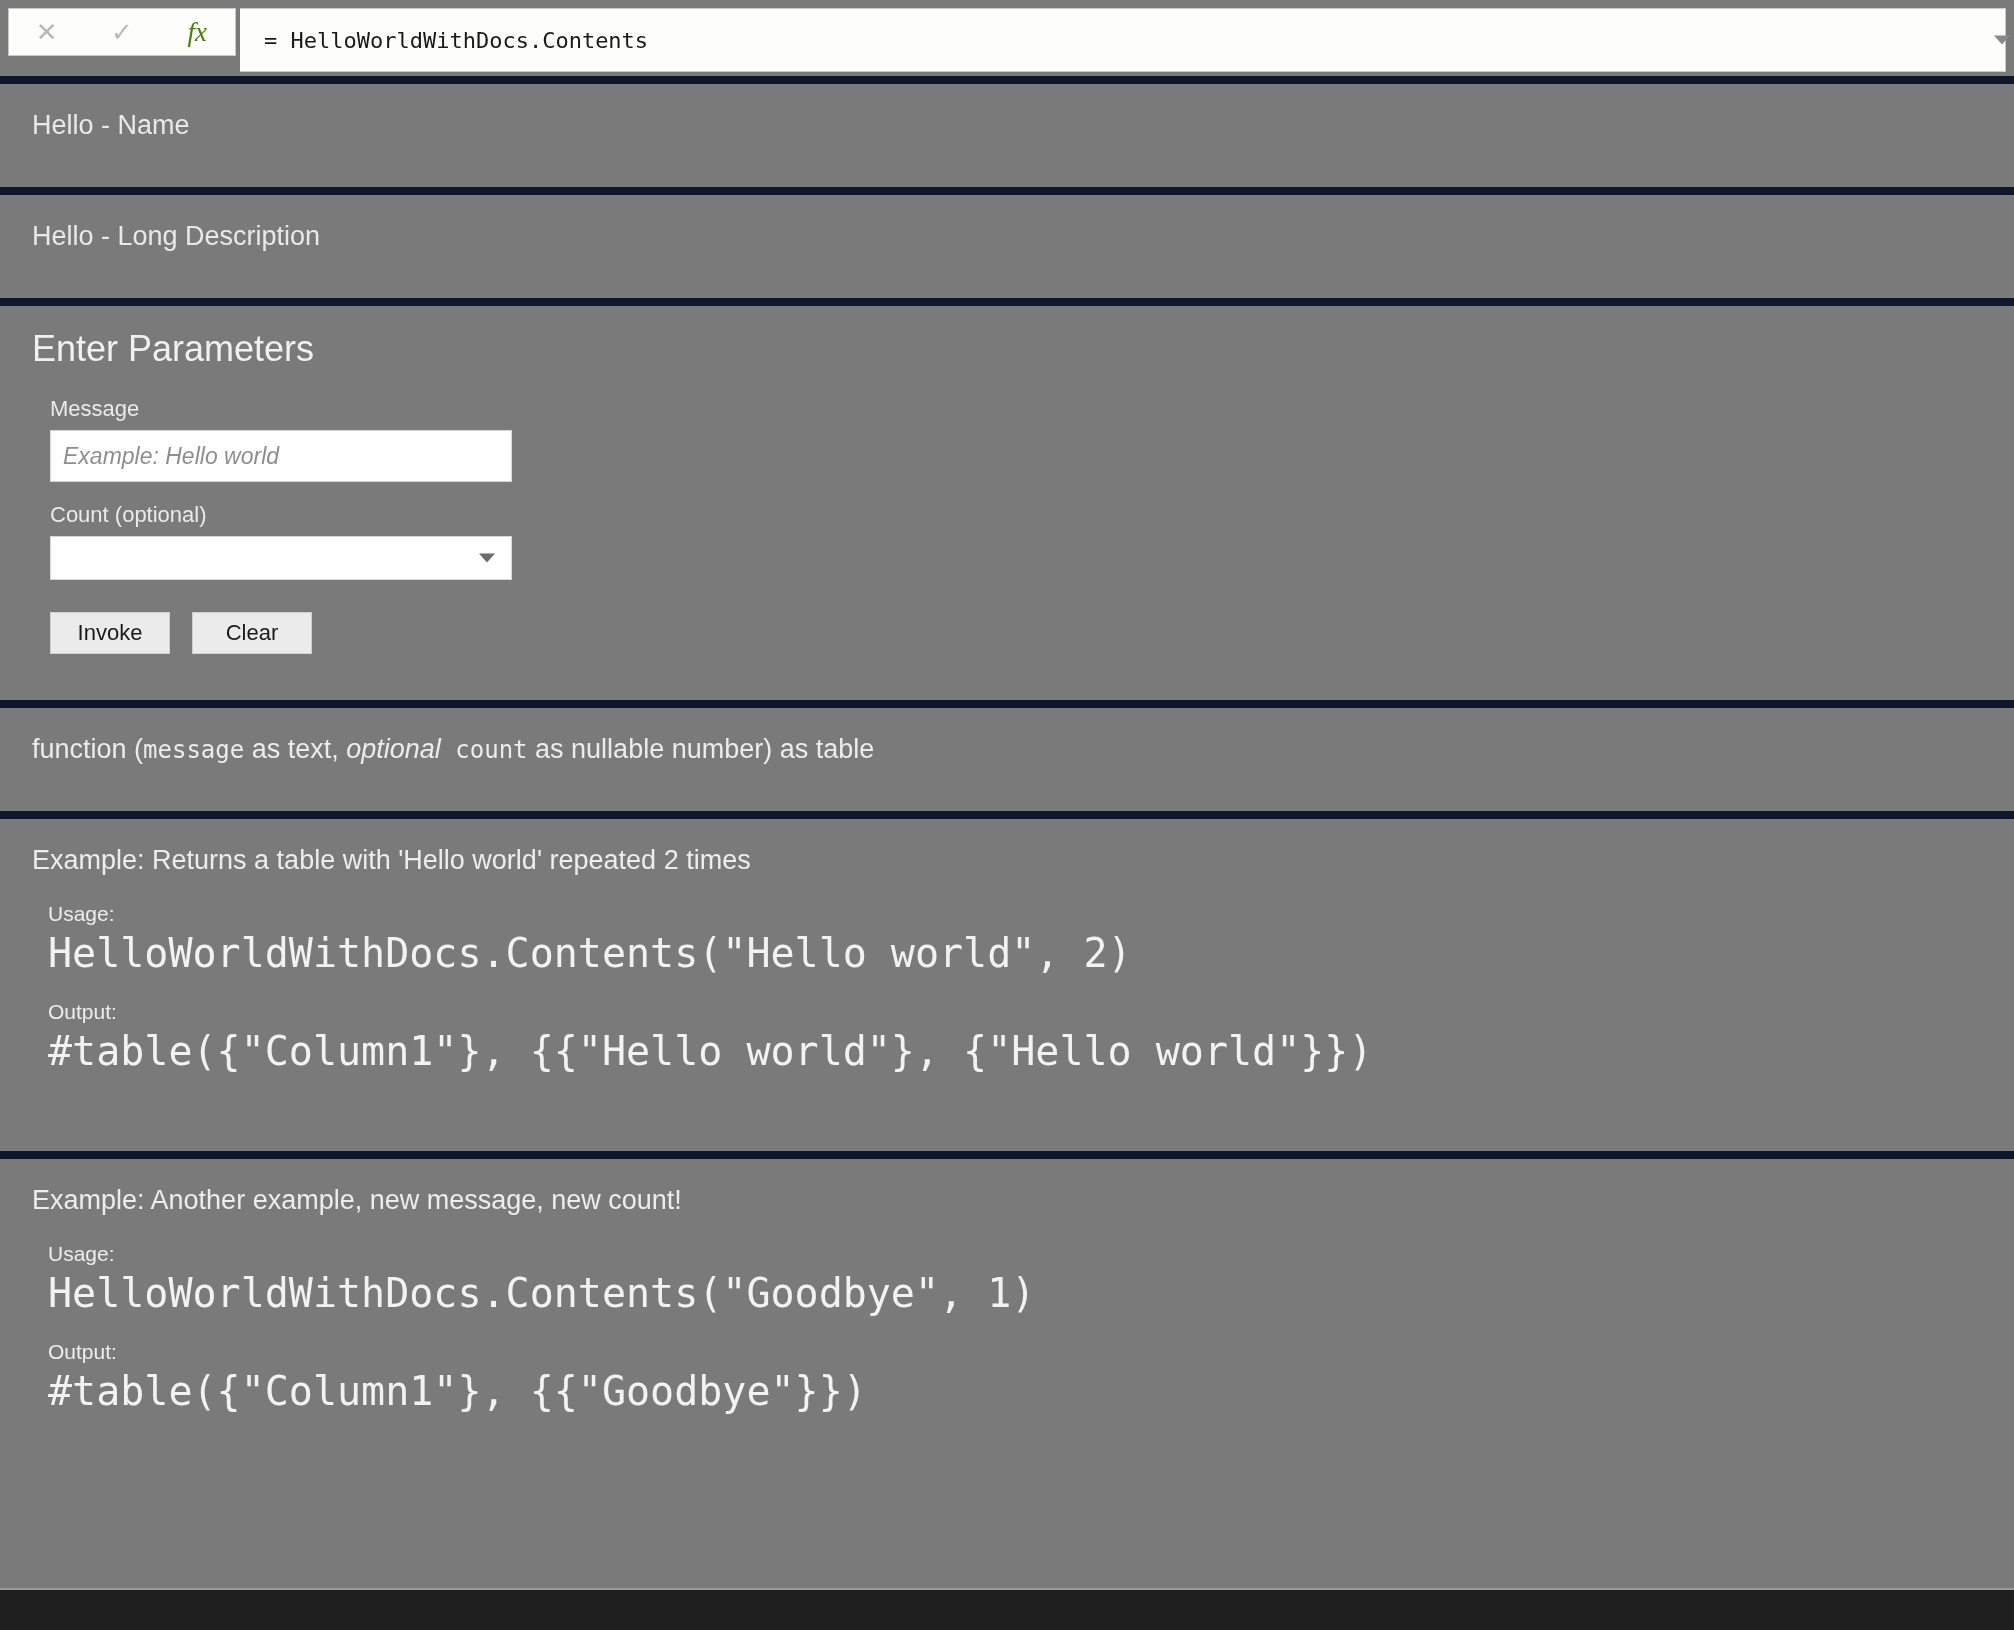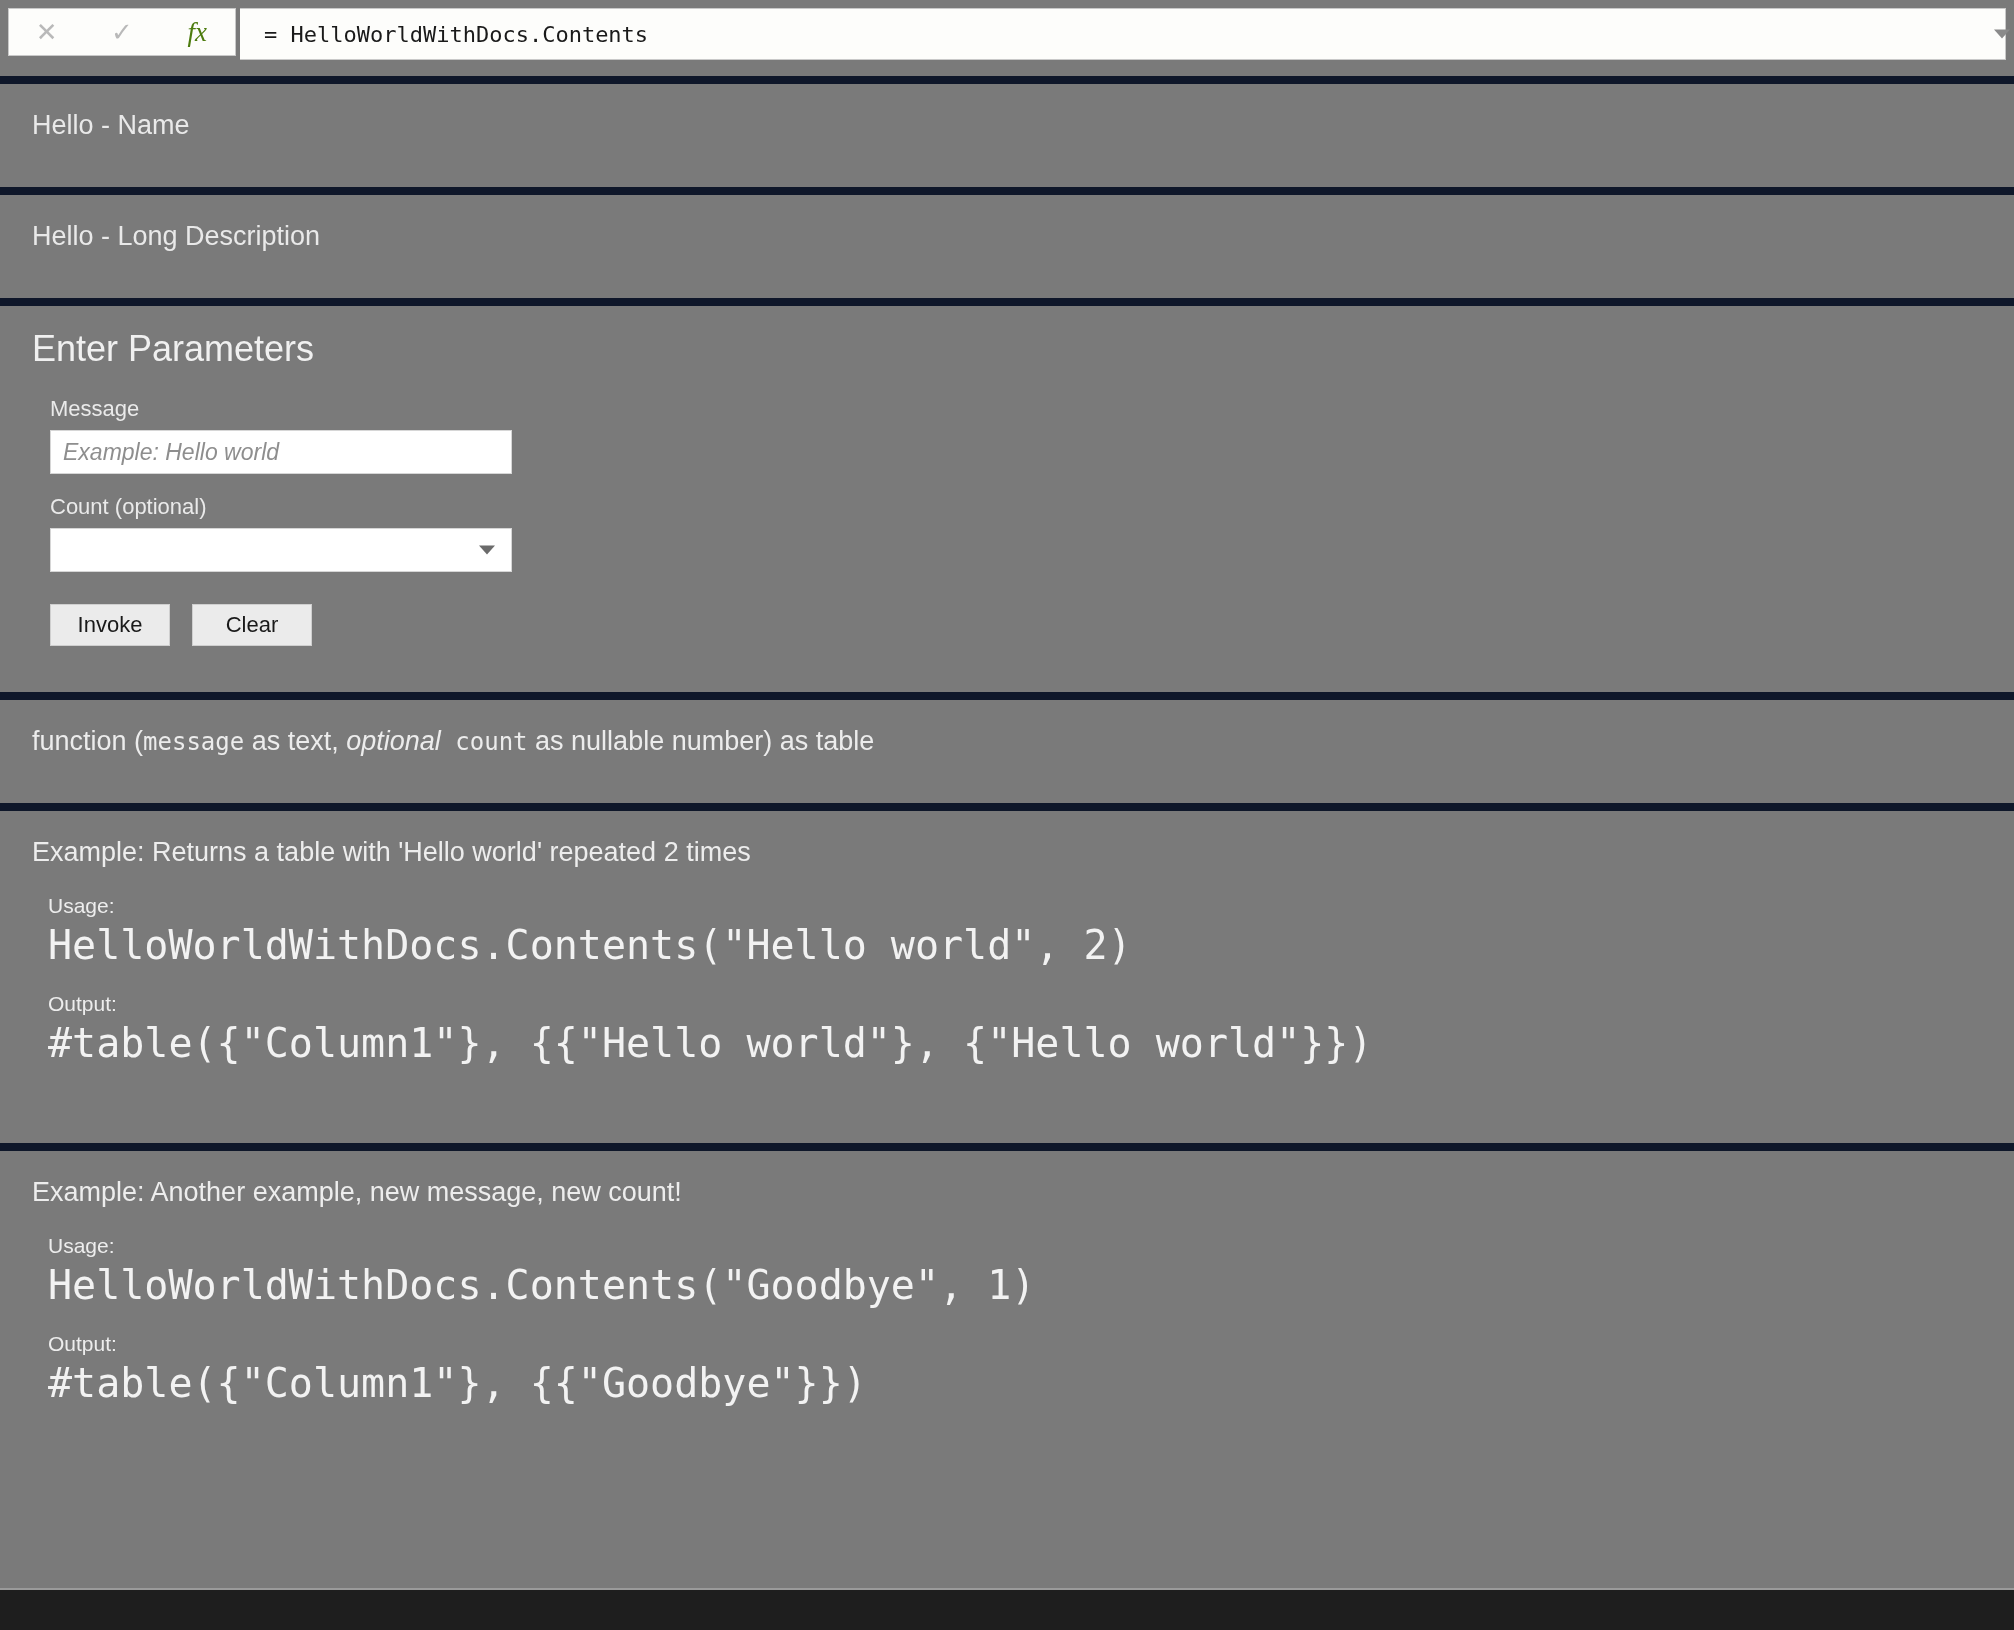--- a/index.html
+++ b/index.html
@@ -57,21 +57,21 @@
     font-style: italic;
     color: #4d7c0f;
     font-size: 27px;
   }
   .fx-input-wrap {
     flex: 1 1 auto;
     background: #fdfdfb;
     border: 1px solid #c9c9c9;
     border-left: none;
     margin-left: 4px;
-    height: 52px;
+    height: 64px;
     box-sizing: border-box;
     display: flex;
     align-items: center;
     position: relative;
     margin-right: 8px;
   }
   .fx-input {
     border: none;
     outline: none;
     background: transparent;
@@ -120,21 +120,21 @@
   .field-block {
     padding-left: 18px;
   }
   .field-label {
     color: #eaeaea;
     font-size: 22px;
     margin-bottom: 8px;
   }
   .text-input {
     width: 462px;
-    height: 44px;
+    height: 52px;
     box-sizing: border-box;
     background: #ffffff;
     border: 1px solid #d6d6d6;
     font-size: 23px;
     padding: 0 12px;
     color: #1a1a1a;
     font-family: "Liberation Sans", sans-serif;
     outline: none;
     display: block;
   }

